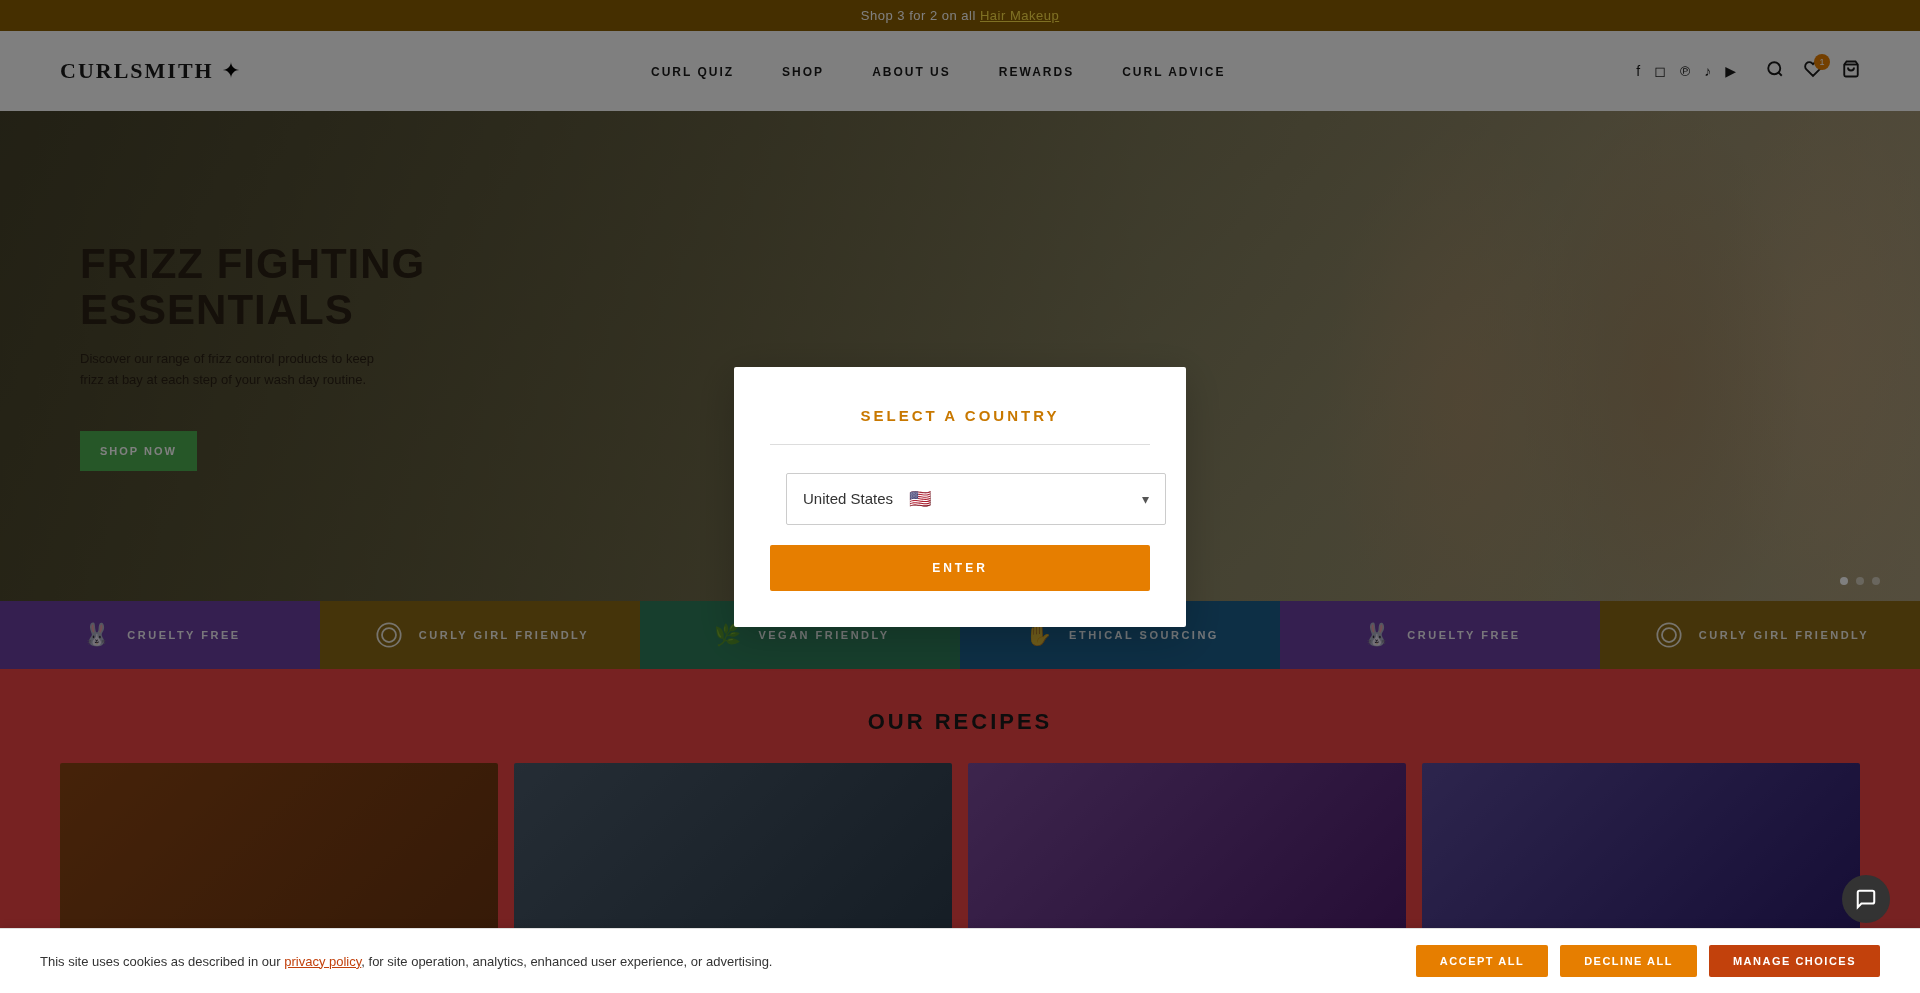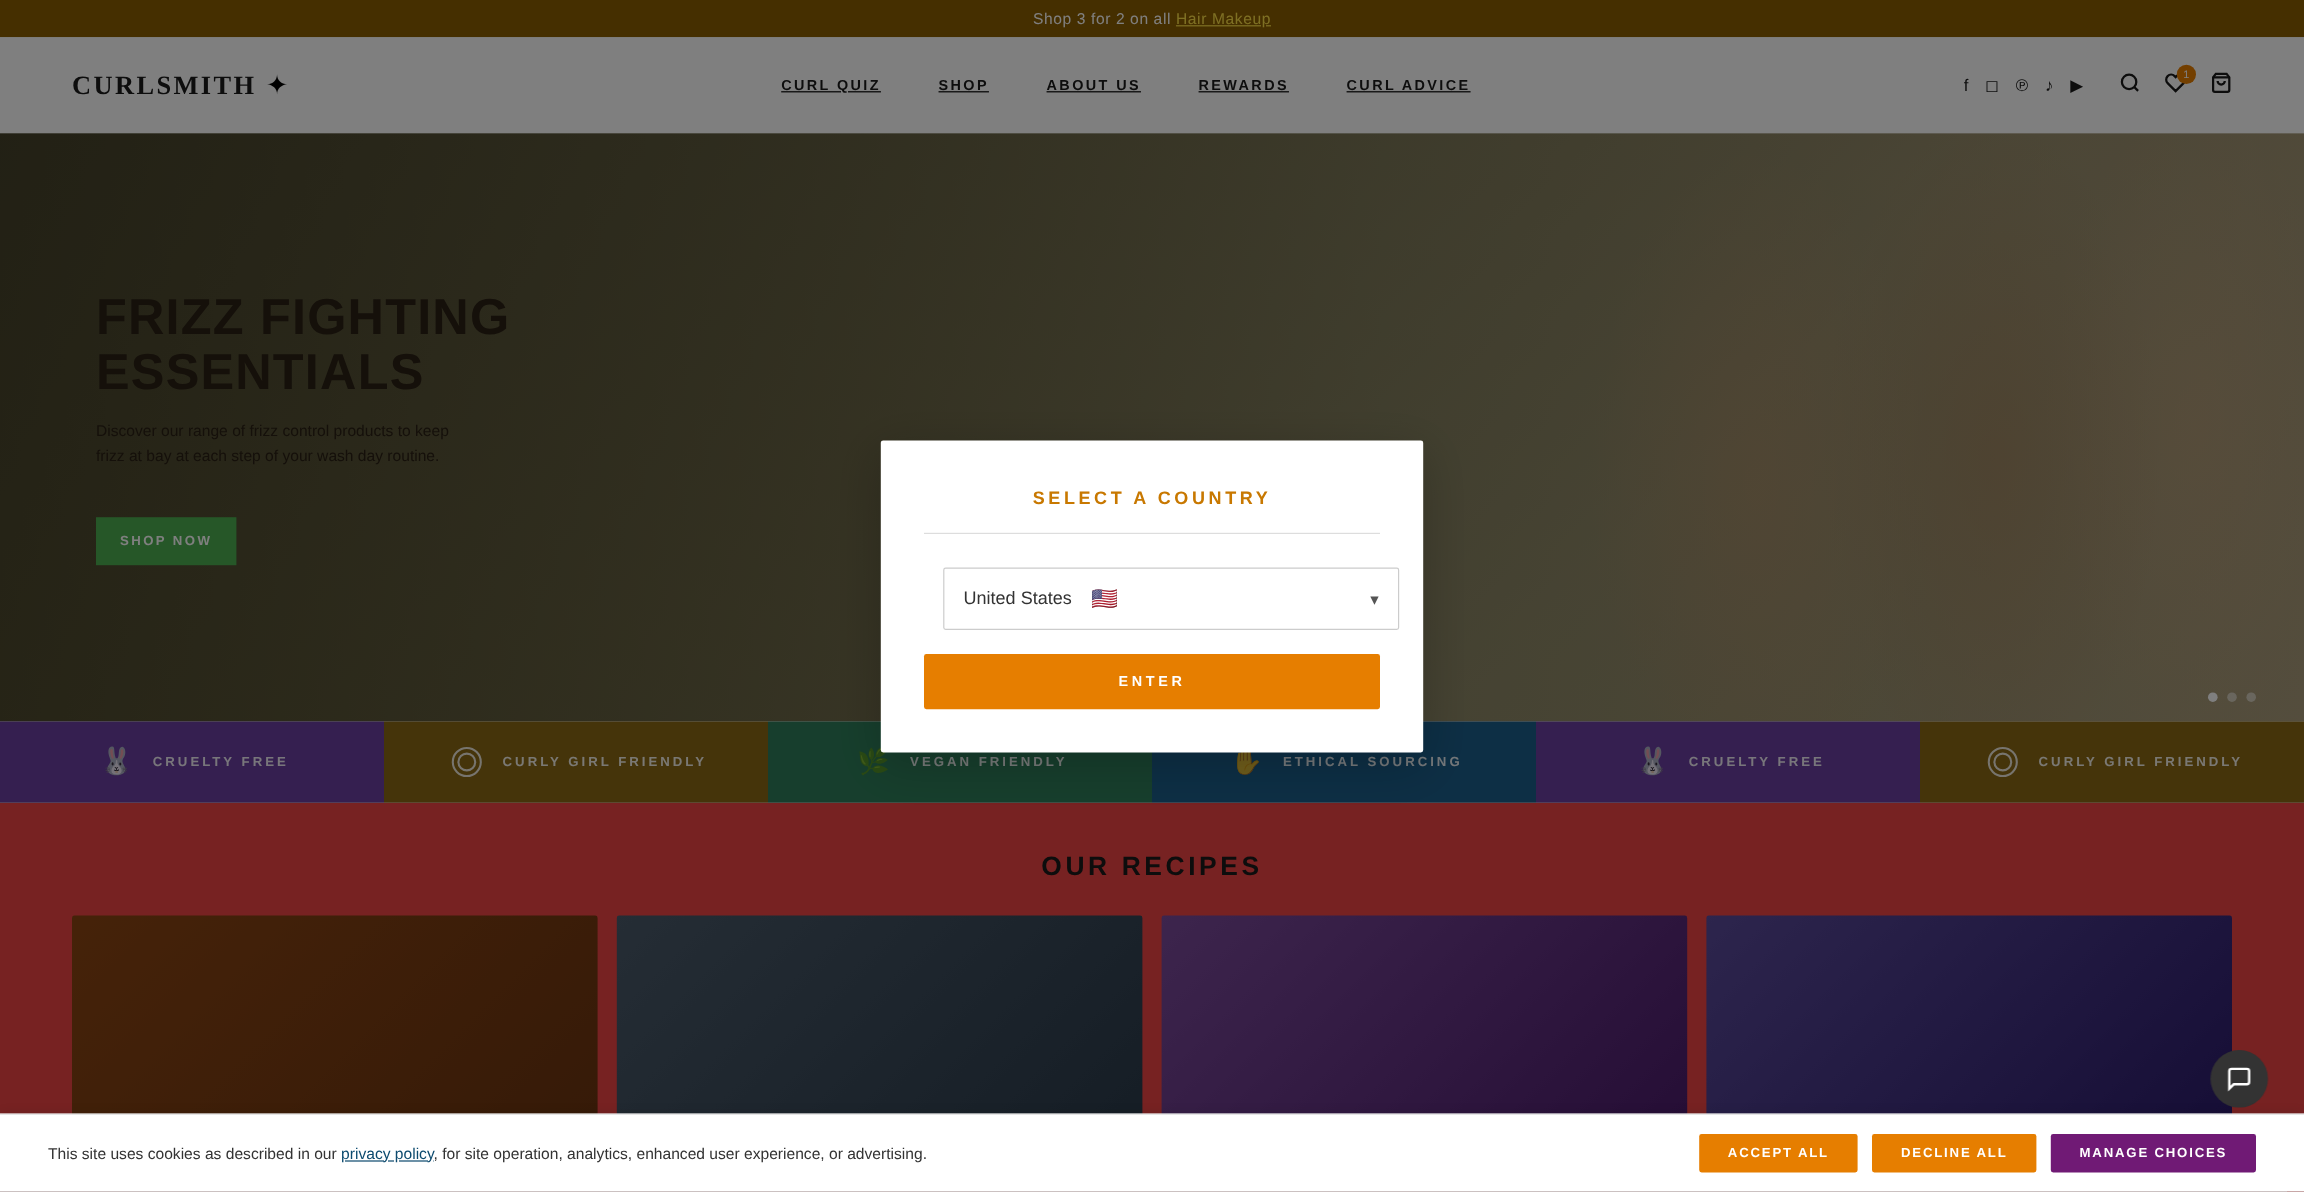--- a/index.html
+++ b/index.html
@@ -39,21 +39,20 @@
       color: #1a1a1a;
       font-family: serif;
     }
     .logo-icon {
       font-size: 22px;
     }
     .header-nav {
       display: flex;
       gap: 48px;
       list-style: none;
-      text-decoration: underline;
     }
     .header-nav li a {
       text-decoration: none;
       color: #1a1a1a;
       font-size: 12px;
       font-weight: 600;
       letter-spacing: 2px;
       text-transform: uppercase;
     }
     .header-icons {
@@ -306,38 +305,38 @@
       align-items: center;
       justify-content: space-between;
       z-index: 200;
       box-shadow: 0 -2px 8px rgba(0,0,0,0.08);
     }
     .cookie-text {
       font-size: 13px;
       color: #333;
       flex: 1;
     }
-    .cookie-text a { color: #0c4a6e; }
+    .cookie-text a { color: #c2410c; }
     .cookie-buttons {
       display: flex;
       gap: 12px;
     }
     .btn-cookie {
       padding: 10px 24px;
       font-size: 11px;
       font-weight: 700;
       letter-spacing: 1.5px;
       text-transform: uppercase;
       border: none;
       cursor: pointer;
       border-radius: 2px;
     }
     .btn-accept { background: #e67e00; color: #fff; }
     .btn-decline { background: #e67e00; color: #fff; }
-    .btn-manage { background: #701a75; color: #fff; }
+    .btn-manage { background: #c2410c; color: #fff; }
 
     
     .chat-btn {
       position: fixed;
       bottom: 70px;
       right: 30px;
       width: 48px;
       height: 48px;
       background: #333;
       border-radius: 50%;

